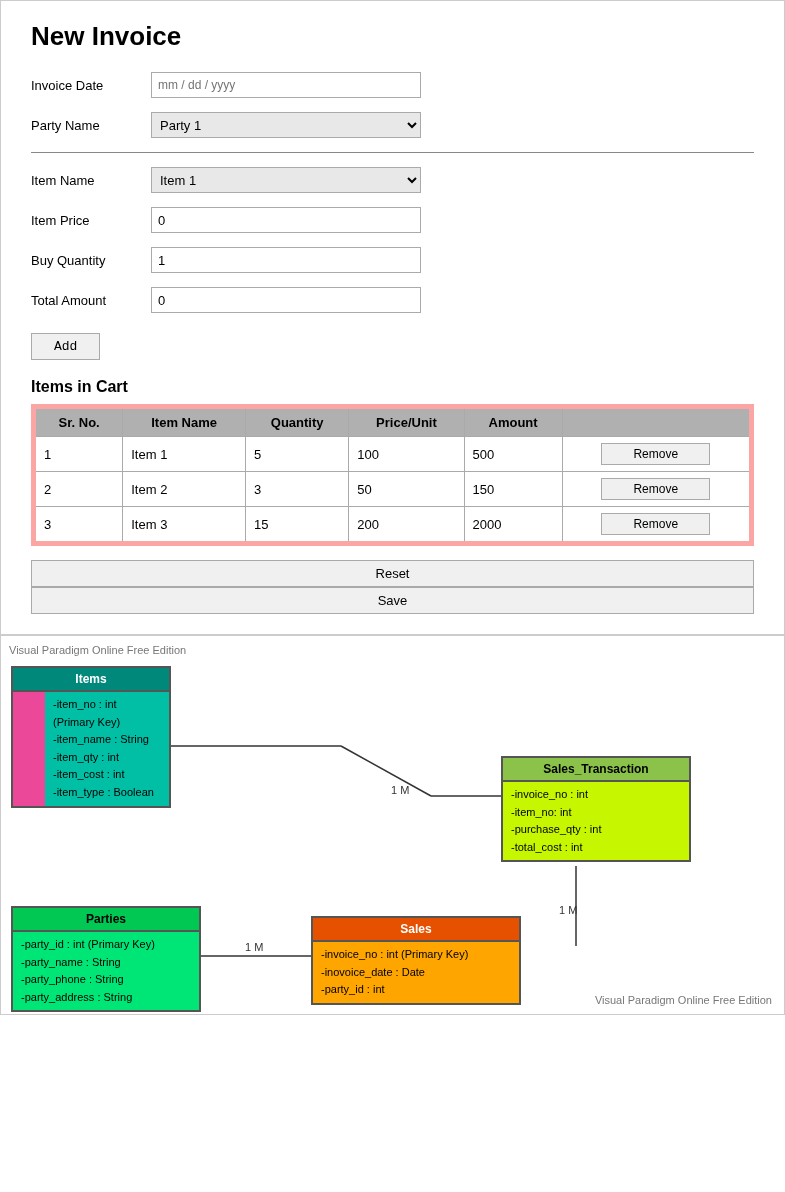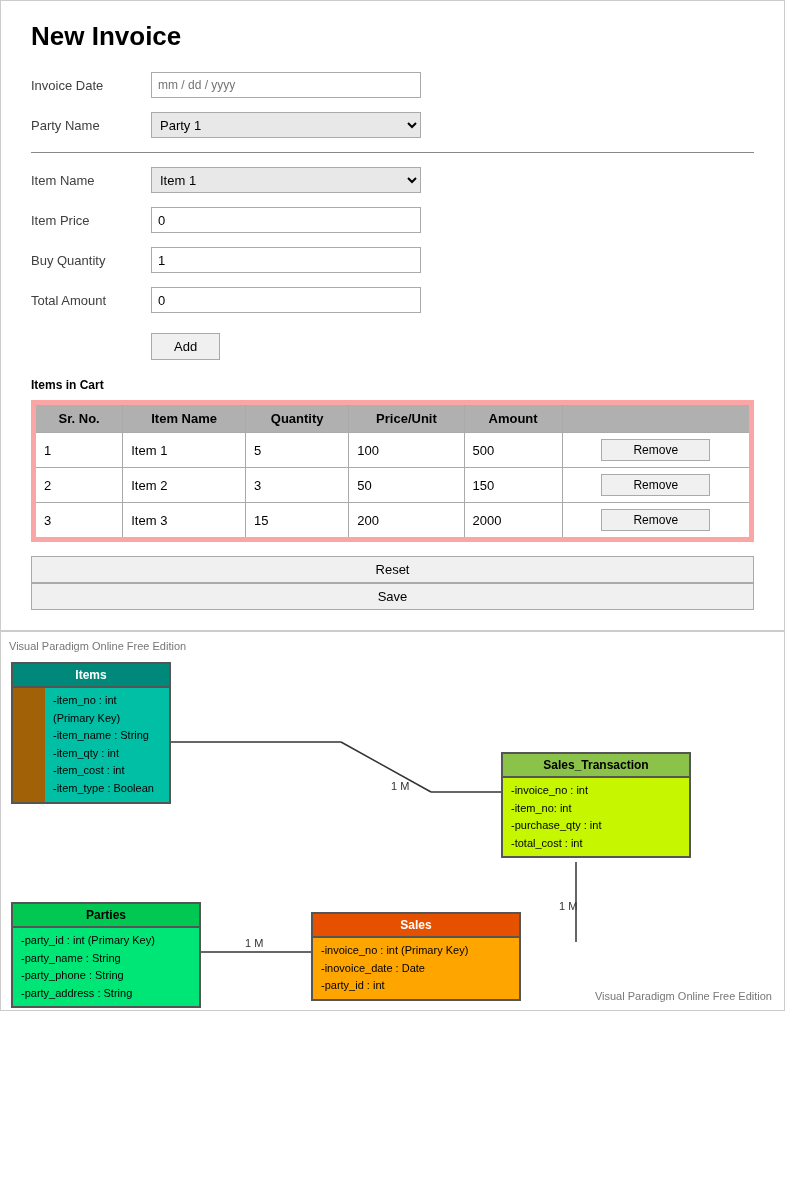--- a/index.html
+++ b/index.html
@@ -21,21 +21,21 @@
 
     .form-row {
       display: flex;
       align-items: center;
       margin-bottom: 14px;
     }
 
     .form-label {
       width: 120px;
       font-size: 13px;
-      color: #404040;
+      color: #000000;
     }
 
     .form-input-date {
       width: 270px;
       height: 26px;
       border: 1px solid #aaa;
       padding: 2px 6px;
       font-size: 12px;
       color: #999;
       background: #fff;
@@ -60,31 +60,31 @@
     .form-input-number {
       width: 270px;
       height: 26px;
       border: 1px solid #aaa;
       padding: 2px 6px;
       font-size: 13px;
       background: #fff;
     }
 
     .add-btn {
-      margin-left: 120px;
       margin-top: 6px;
       padding: 5px 22px;
       border: 1px solid #aaa;
       background: #f0f0f0;
       font-size: 13px;
       cursor: pointer;
+      font-family: Liberation Mono, monospace;
     }
 
     .cart-title {
-      font-size: 12px;
+      font-size: 16px;
       font-weight: bold;
       margin: 18px 0 8px 0;
     }
 
     .cart-table {
       width: 100%;
       border-collapse: collapse;
       border: 5px solid #fca5a5;
     }
 
@@ -166,21 +166,21 @@
       border-bottom: 2px solid #555;
     }
 
     .erd-body {
       padding: 4px 8px;
       font-size: 11px;
       line-height: 1.6;
     }
 
     
-    .erd-items { background: #a16207; }
+    .erd-items { background: #ec4899; }
     .erd-items .erd-header { background: #00897b; color: #fff; }
     .erd-items .erd-body { background: #00bfa5; color: #000; margin-left: 32px; }
 
     .erd-sales-transaction { background: #c6f700; }
     .erd-sales-transaction .erd-header { background: #8bc34a; color: #000; }
     .erd-sales-transaction .erd-body { background: #c6f700; color: #000; }
 
     .erd-parties { background: #00e676; }
     .erd-parties .erd-header { background: #00c853; color: #000; }
     .erd-parties .erd-body { background: #00e676; color: #000; }

